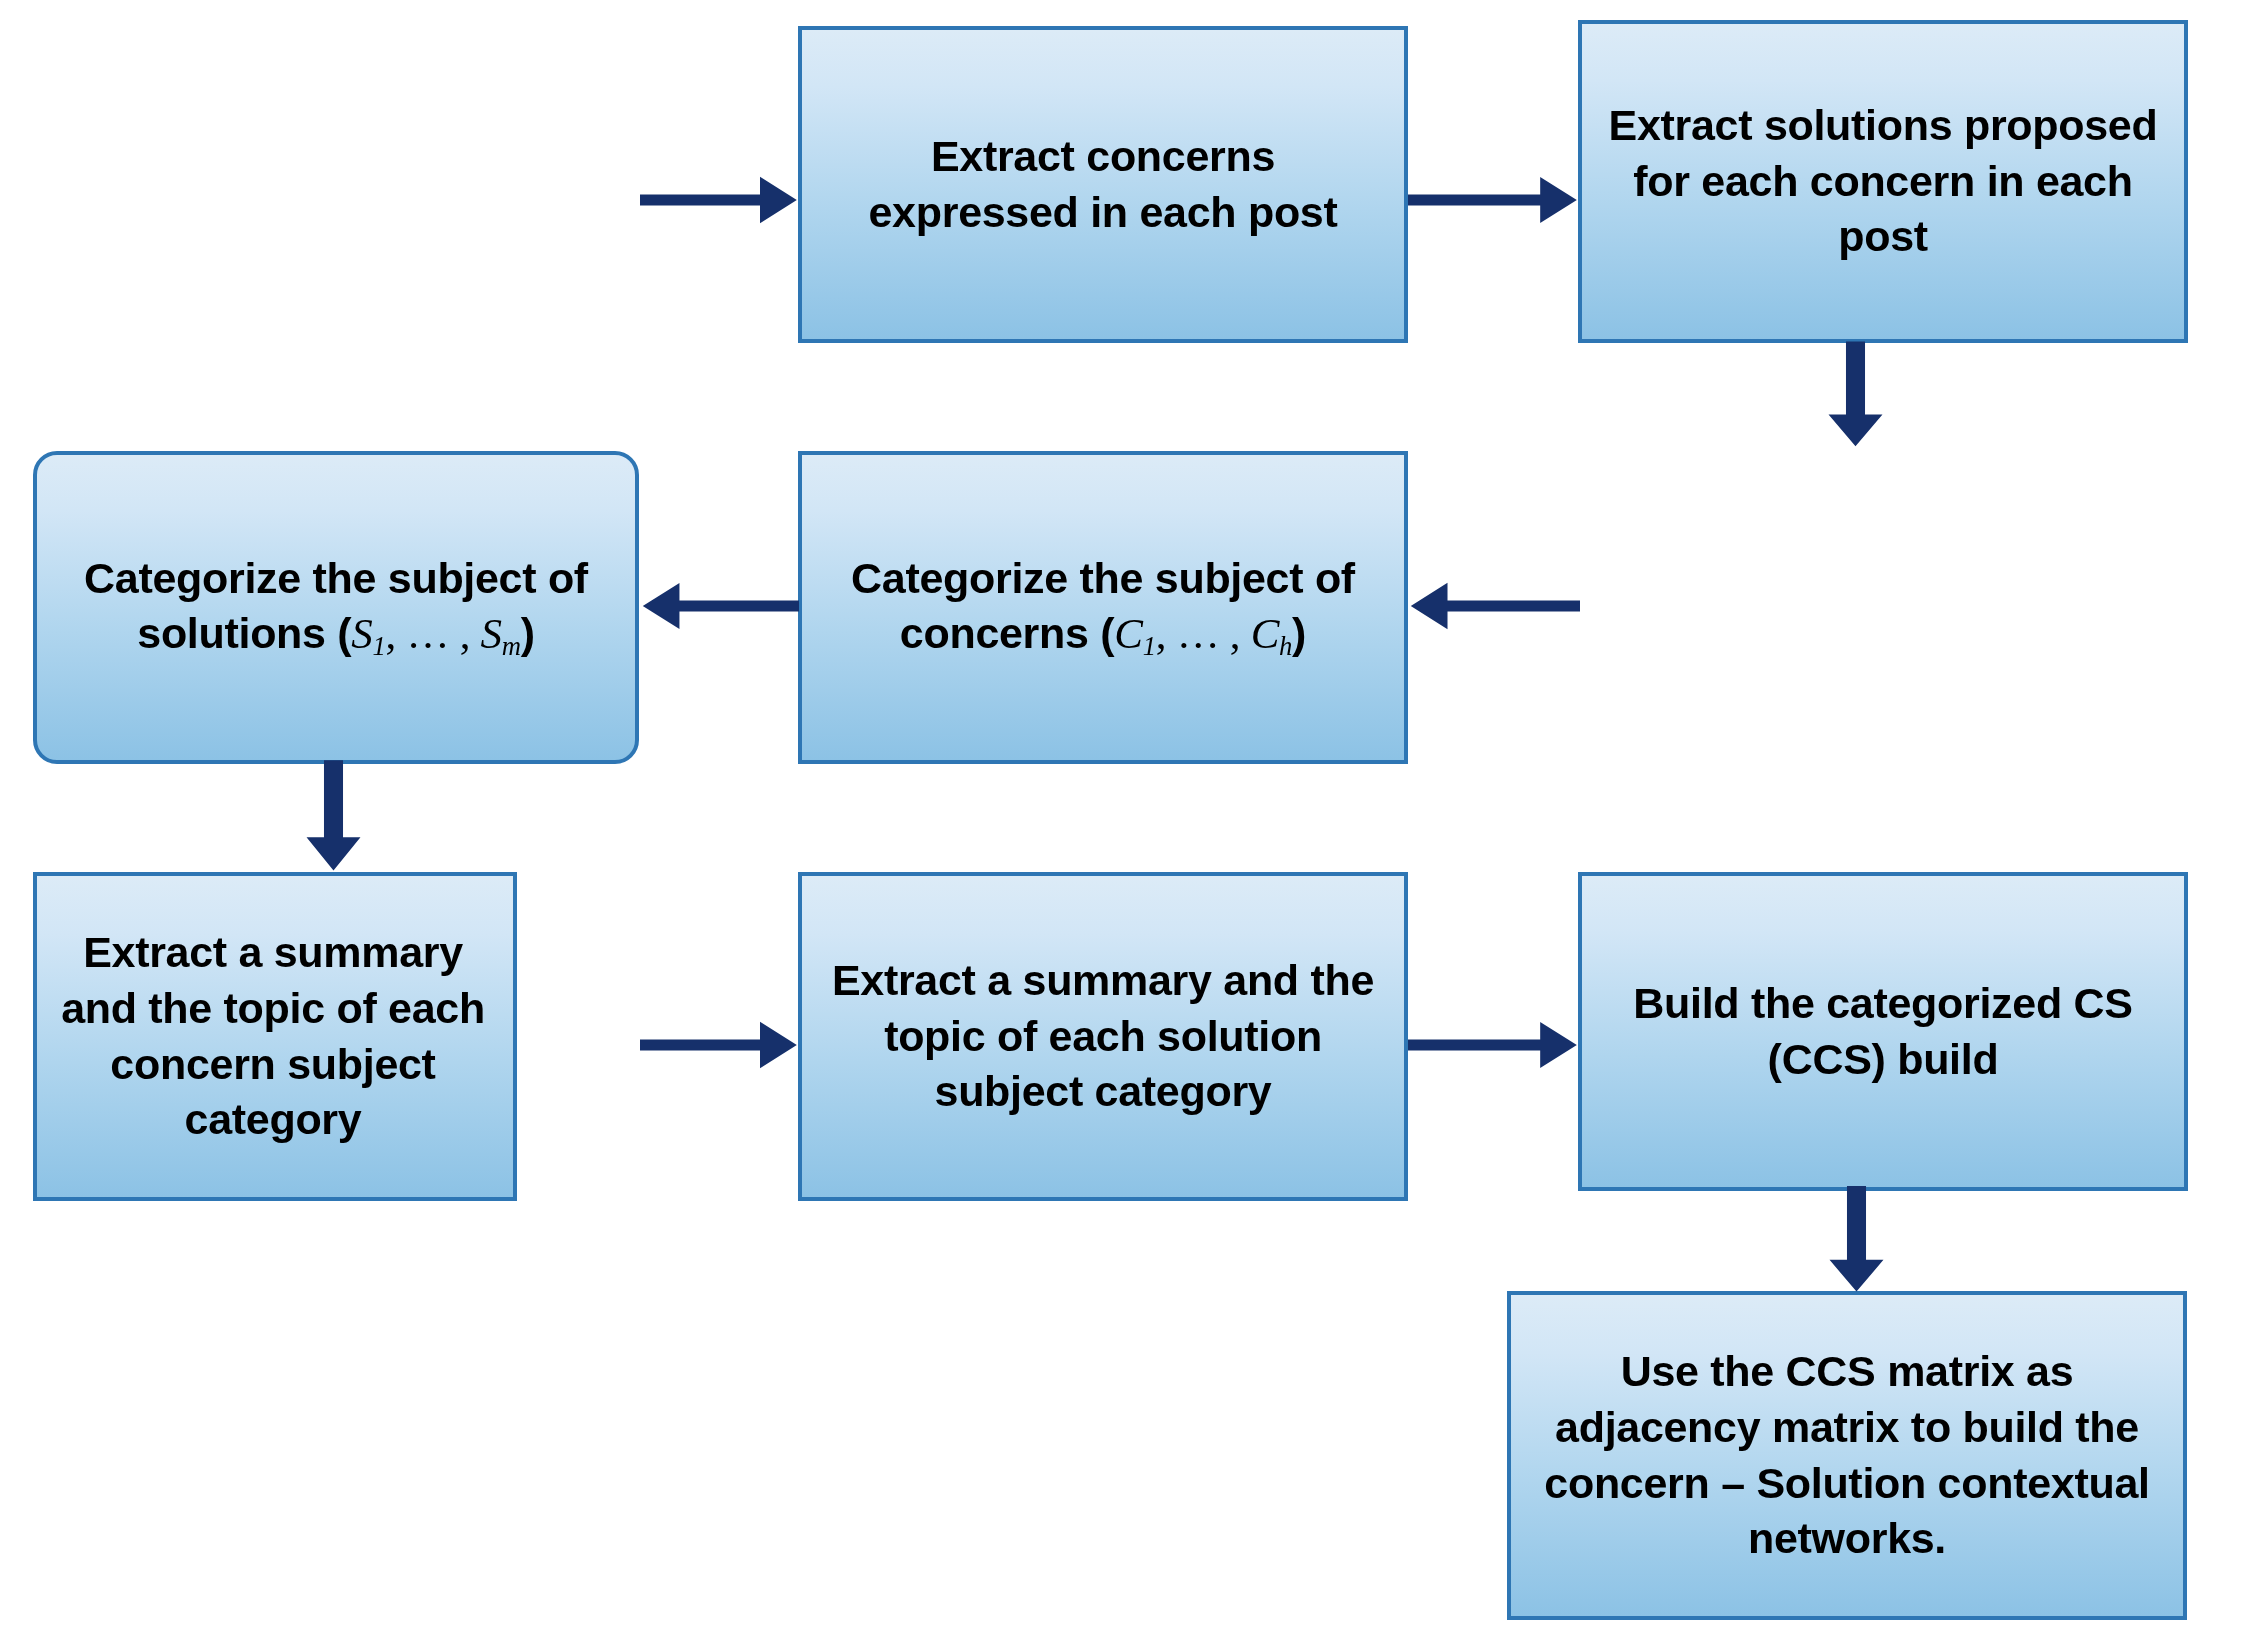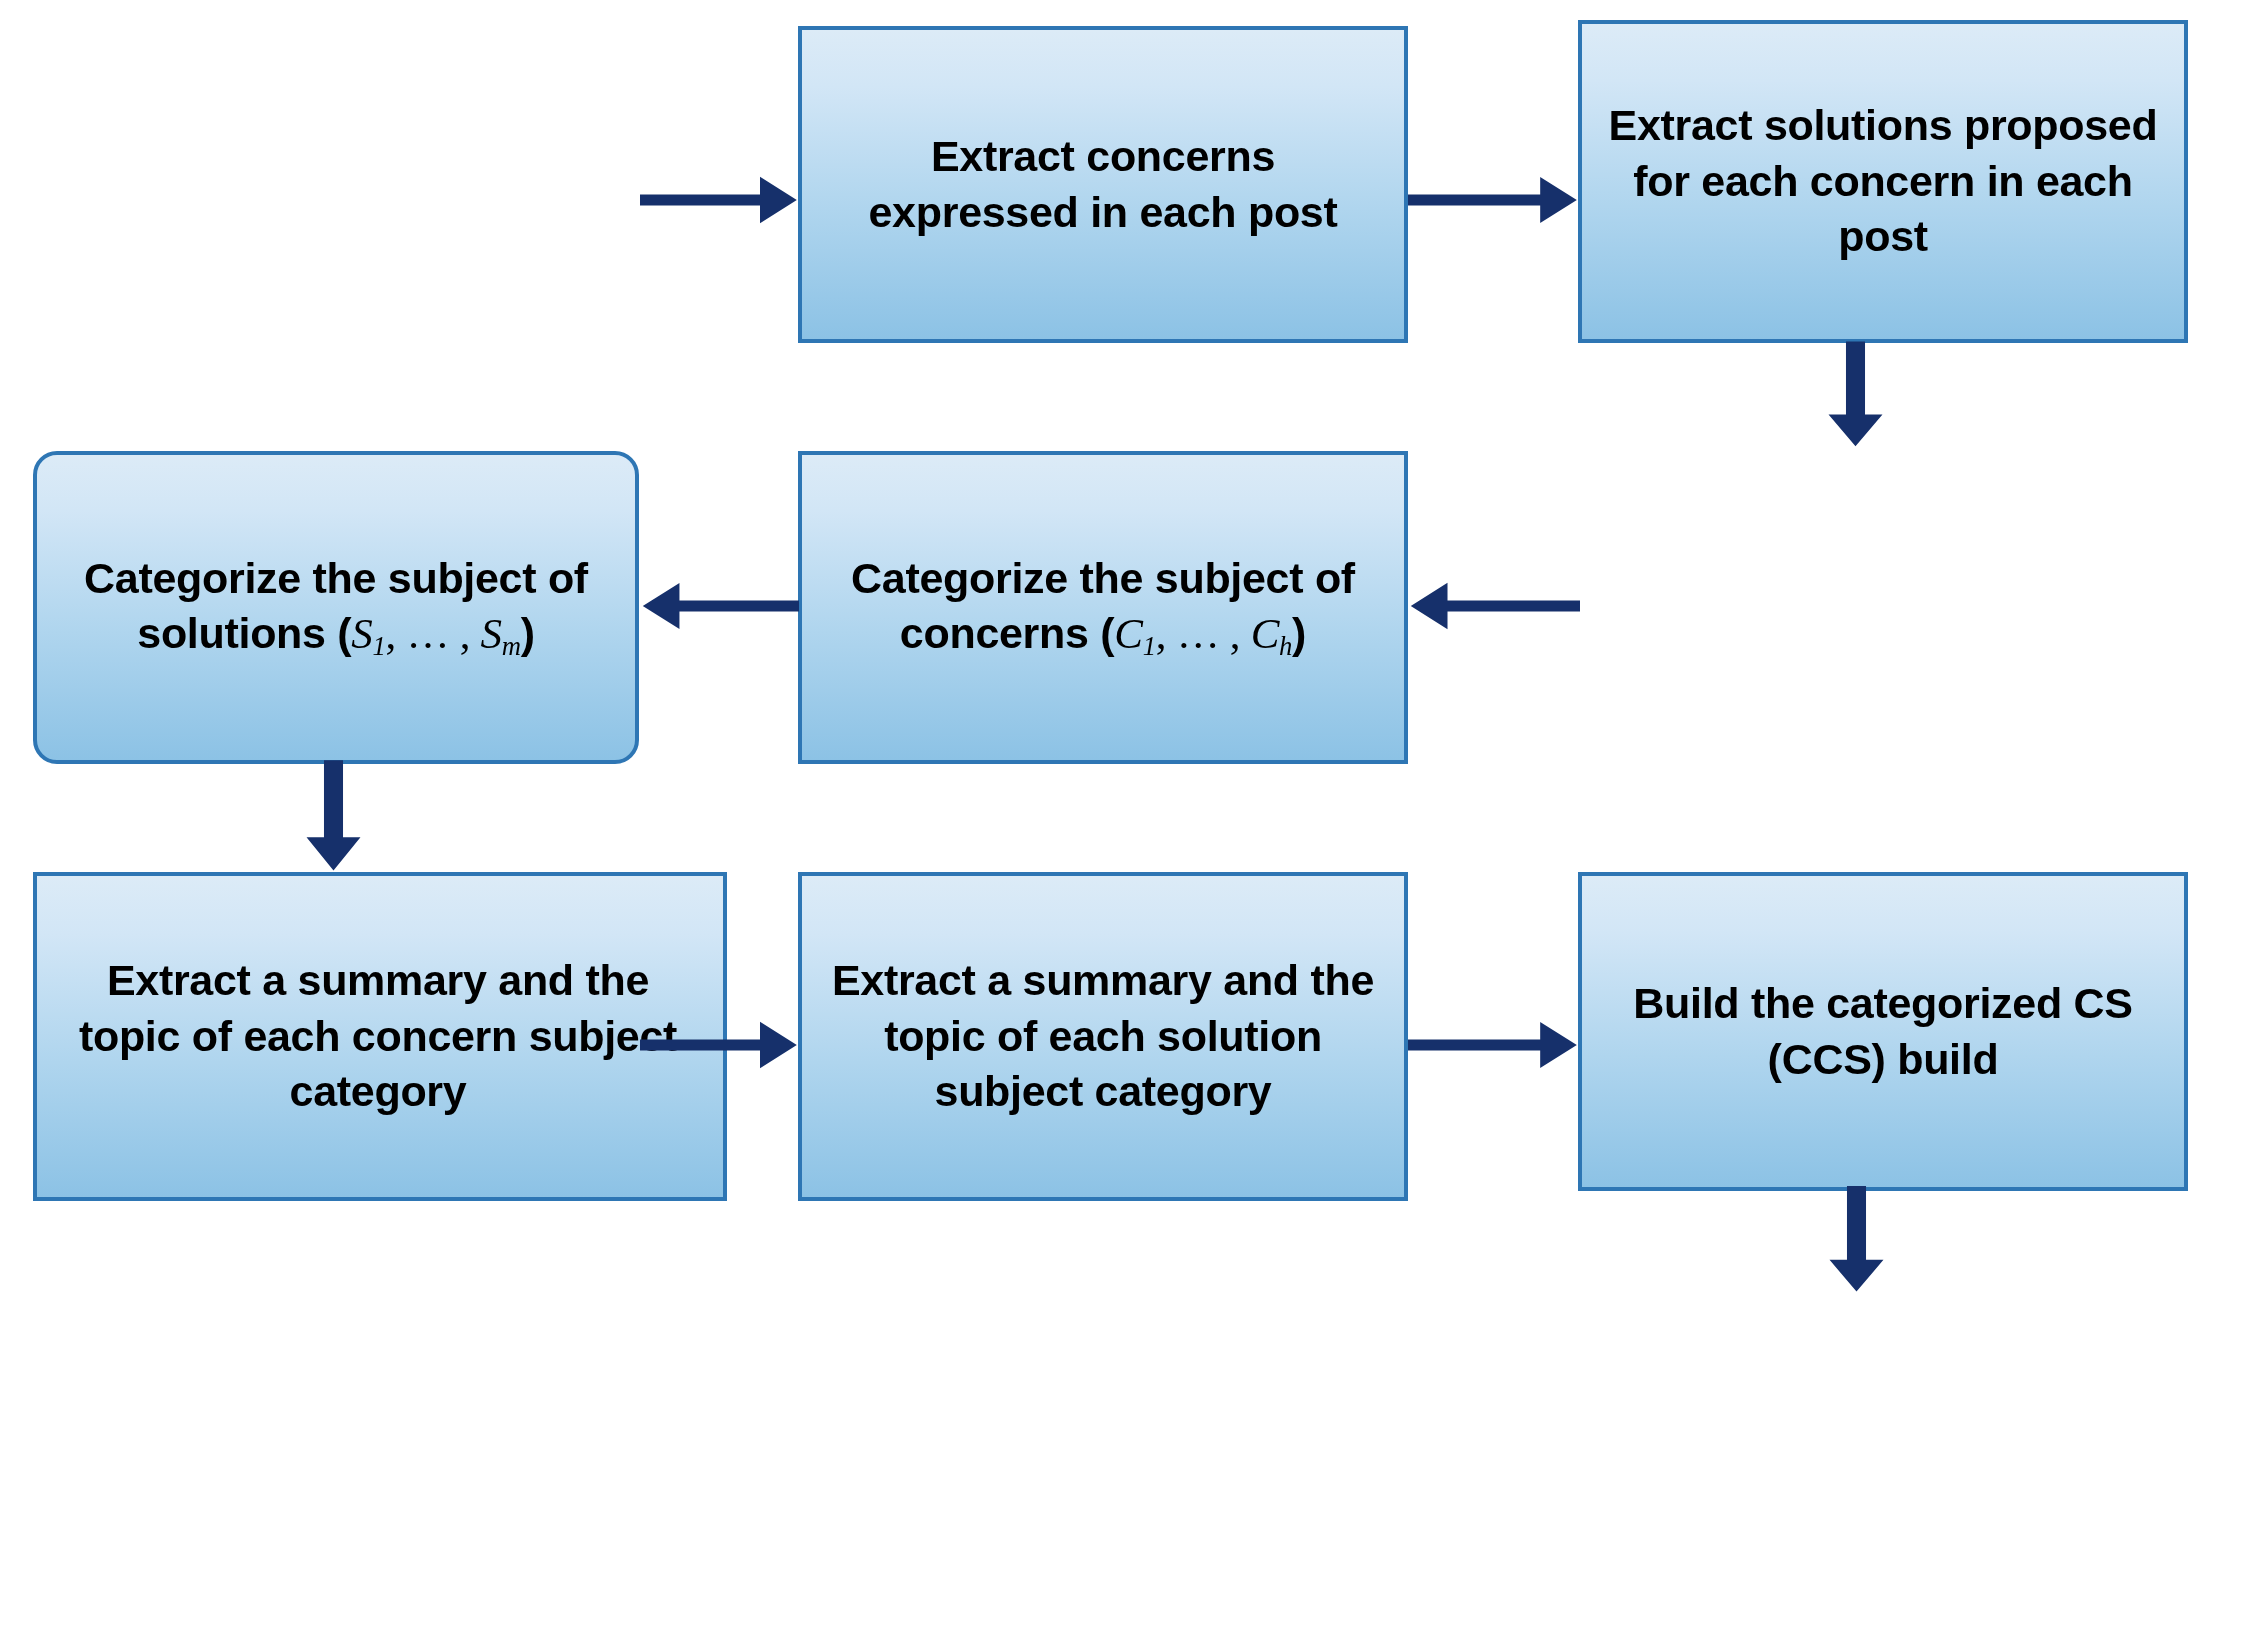--- a/index.html
+++ b/index.html
@@ -86,32 +86,35 @@
 
   <div class="node" style="left:33px; top:451px; width:606px; height:313px;border-radius:24px;">
     <span class="txt"><span>Categorize the subject of solutions (</span><span class="mathsym"><span>S</span><sub>1</sub></span><span class="paren">, … , </span><span class="mathsym"><span>S</span><sub>m</sub></span><span>)</span></span>
   </div>
 
   <div class="node" style="left:798px; top:451px; width:610px; height:313px;">
     <span class="txt"><span>Categorize the subject of concerns (</span><span class="mathsym"><span>C</span><sub>1</sub></span><span class="paren">, … , </span><span class="mathsym"><span>C</span><sub>h</sub></span><span>)</span></span>
   </div>
 
 
-  <div class="node" style="left:33px; top:872px; width:694px; height:329px;padding-left:17px;">
+  <div class="node" style="left:33px; top:872px; width:484px; height:329px;padding-left:17px;">
     <span class="txt">Extract a summary and the topic of each concern subject category</span>
   </div>
 
   <div class="node" style="left:798px; top:872px; width:610px; height:329px;justify-content:flex-end;">
     <span class="txt">Extract a summary and the topic of each solution subject category</span>
   </div>
 
   <div class="node" style="left:1578px; top:872px; width:610px; height:319px;">
     <span class="txt">Build the categorized CS (CCS) build</span>
   </div>
 
+  <div class="node" style="left:1507px; top:1291px; width:680px; height:329px; padding-left:24px; padding-right:24px;">
+    <span class="txt">Use the CCS matrix as adjacency matrix to build the concern – Solution contextual networks.</span>
+  </div>
 
   <div class="conn" style="left:640px; top:164px; width:160px; height:72px;">
     <svg width="160" height="72" viewBox="0 0 200 90">
       <path d="M0,38 L150,38 L150,16 L196,45 L150,74 L150,52 L0,52 Z" fill="#16306B"></path>
     </svg>
   </div>
 
   <div class="conn" style="left:1408px; top:164px; width:172px; height:72px;">
     <svg width="172" height="72" viewBox="0 0 216 90">
       <path d="M0,38 L166,38 L166,16 L212,45 L166,74 L166,52 L0,52 Z" fill="#16306B"></path>

